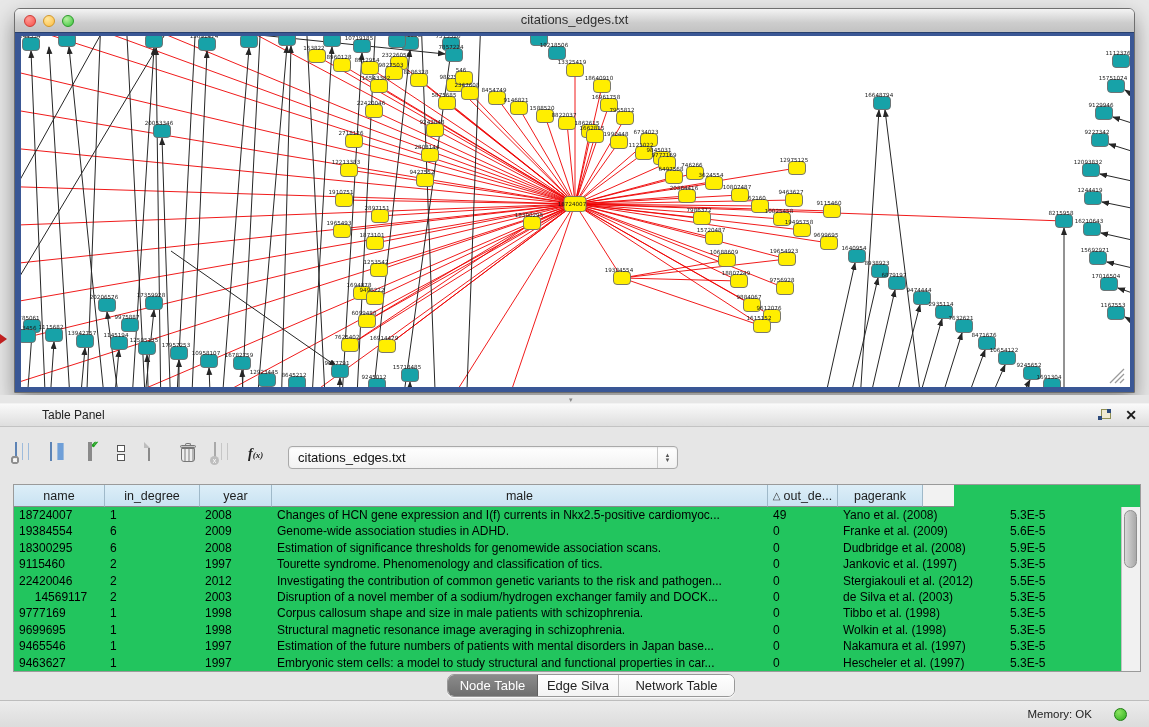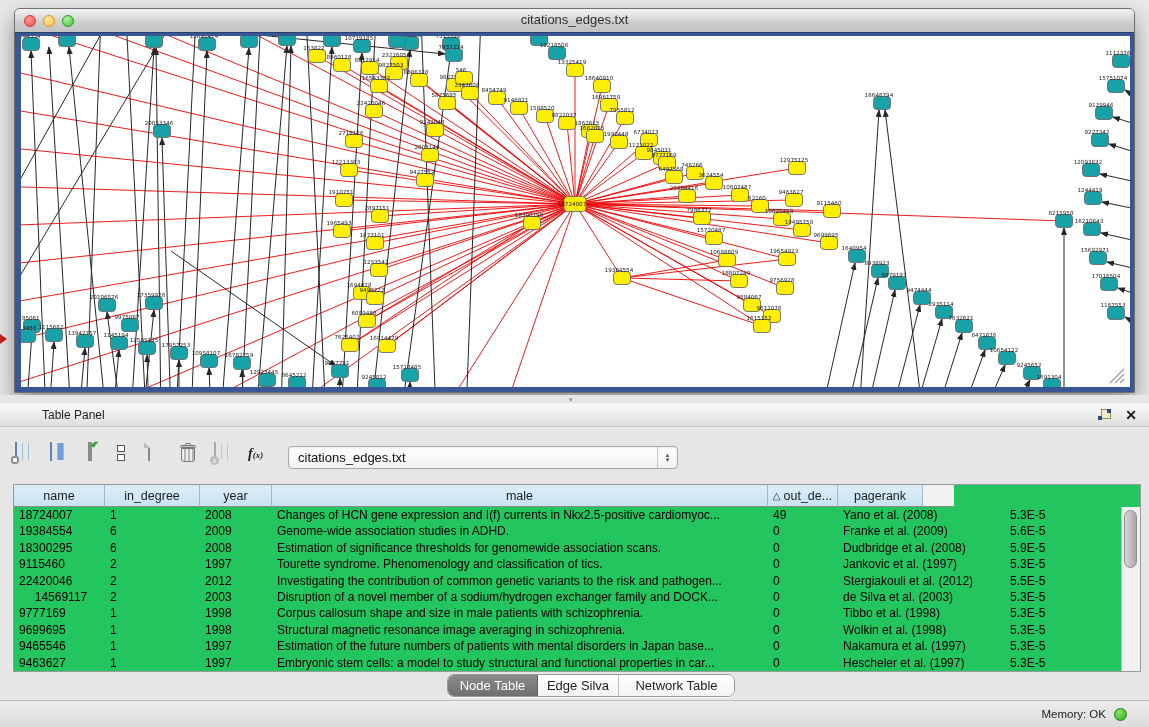--- a/index.html
+++ b/index.html
@@ -63,21 +63,21 @@
 
   .tabsbar{position:absolute;left:0;top:278px;width:1149px;height:26px;}
   .segctl{position:absolute;left:447px;top:1px;height:21px;display:flex;border:1px solid #989898;border-radius:7px;
     overflow:hidden;background:#fcfcfc;box-shadow:0 1px 1px rgba(255,255,255,.8);}
   .seg{height:21px;display:flex;align-items:center;justify-content:center;font-size:13px;color:#222;
     border-right:1px solid #bdbdbd;background:linear-gradient(#ffffff,#f3f3f3);box-sizing:border-box;}
   .seg:last-child{border-right:none;}
   .seg.sel{background:linear-gradient(#8b8b8b,#6f6f6f);color:#fff;border-right:1px solid #5f5f5f;}
 
   .statusbar{position:absolute;left:0;top:305px;width:1149px;height:27px;border-top:1px solid #bdbdbd;
-    background:linear-gradient(#ececec,#dcdcdc);display:flex;align-items:center;justify-content:flex-end;gap:8px;
+    background:linear-gradient(#ececec,#dcdcdc);display:flex;align-items:center;justify-content:flex-end;gap:22px;
     padding-right:22px;box-sizing:border-box;}
   .statusbar .mem{font-size:11.5px;color:#222;}
   .memdot{width:13px;height:13px;border-radius:50%;border:1px solid #1f7d14;
     background:radial-gradient(circle at 35% 30%,#8ae45f,#2fae1f);box-sizing:border-box;}
 
   
   .grid-ico{width:20px;height:16px;border:1px solid #5c83b5;background:#fff;position:relative;box-sizing:border-box;}
   .grid-ico .r1,.grid-ico .r2{position:absolute;left:0;right:0;height:1px;background:#9dbbdc;}
   .grid-ico .r1{top:4px;}.grid-ico .r2{top:9px;}
   .grid-ico .c1,.grid-ico .c2{position:absolute;top:0;bottom:0;width:1px;background:#9dbbdc;}

